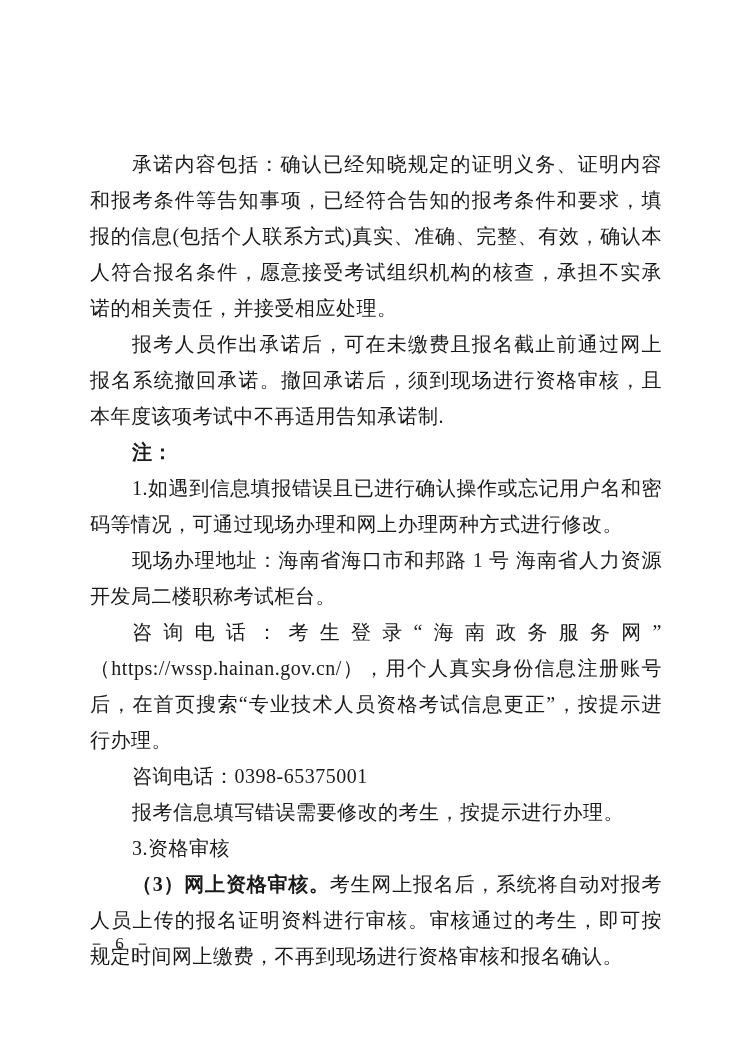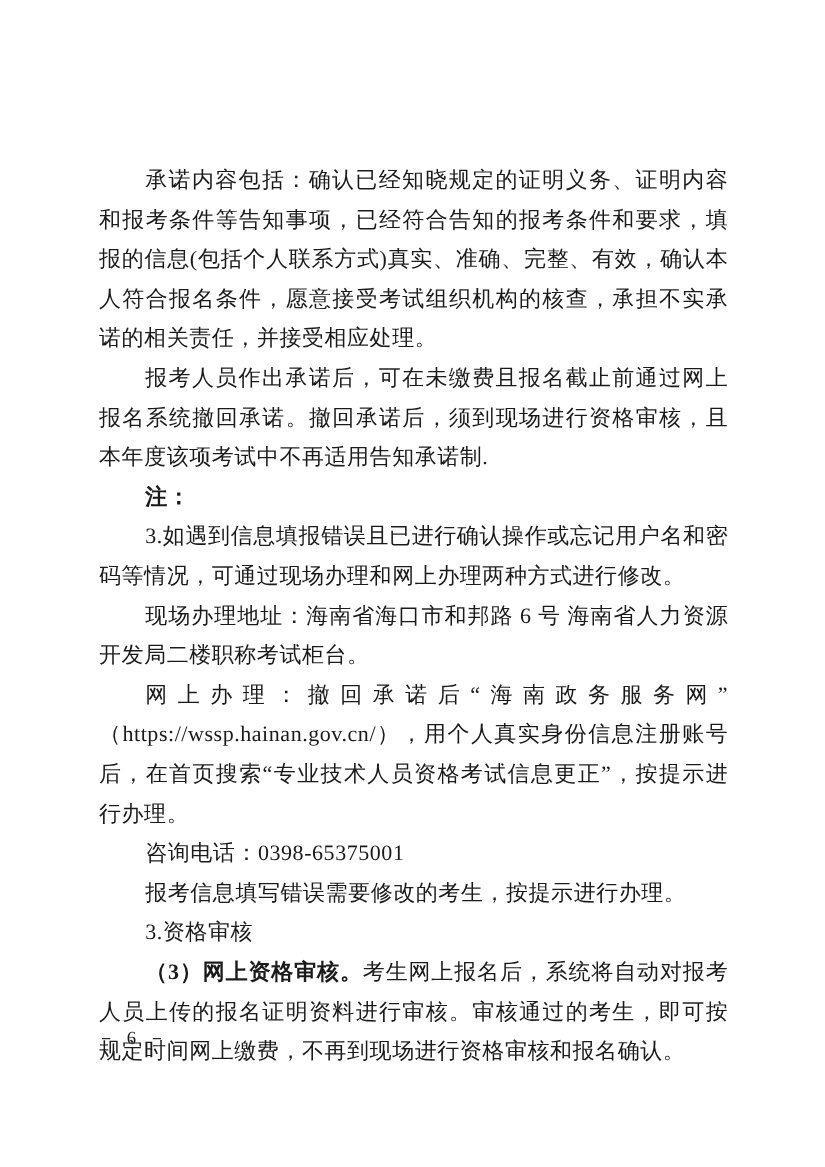--- a/index.html
+++ b/index.html
@@ -51,23 +51,23 @@
   }
 </style>
 </head>
 <body>
 
 <div class="page">
   <main class="body-text">
       <p class="indent"><span>承诺内容包括：确认已经知晓规定的证明义务、证明内容和报考条件等告知事项，已经符合告知的报考条件和要求，填报的信息(包括个人联系方式)真实、准确、完整、有效，确认本人符合报名条件，愿意接受考试组织机构的核查，承担不实承诺的相关责任，并接受相应处理。</span></p>
       <p class="indent"><span>报考人员作出承诺后，可在未缴费且报名截止前通过网上报名系统撤回承诺。撤回承诺后，须到现场进行资格审核，且本年度该项考试中不再适用告知承诺制.</span></p>
       <p class="indent"><span class="seg-bold">注：</span></p>
-      <p class="indent"><span>3.如遇到信息填报错误且已进行确认操作或忘记用户名和密码等情况，可通过现场办理和网上办理两种方式进行修改。</span></p>
-      <p class="indent"><span>现场办理地址：海南省海口市和邦路 6 号 海南省人力资源开发局二楼职称考试柜台。</span></p>
-      <p class="indent justify-last"><span>网上办理：撤回承诺后“海南政务服务网”</span></p>
+      <p class="indent"><span>1.如遇到信息填报错误且已进行确认操作或忘记用户名和密码等情况，可通过现场办理和网上办理两种方式进行修改。</span></p>
+      <p class="indent"><span>现场办理地址：海南省海口市和邦路 1 号 海南省人力资源开发局二楼职称考试柜台。</span></p>
+      <p class="indent justify-last"><span>咨询电话：考生登录“海南政务服务网”</span></p>
       <p><span>（https://wssp.hainan.gov.cn/），用个人真实身份信息注册账号后，在首页搜索“专业技术人员资格考试信息更正”，按提示进行办理。</span></p>
       <p class="indent"><span>咨询电话：0398-65375001</span></p>
       <p class="indent"><span>报考信息填写错误需要修改的考生，按提示进行办理。</span></p>
       <p class="indent"><span>3.资格审核</span></p>
       <p class="indent"><span class="seg-bold">（3）网上资格审核。</span><span>考生网上报名后，系统将自动对报考人员上传的报名证明资料进行审核。审核通过的考生，即可按规定时间网上缴费，不再到现场进行资格审核和报名确认。</span></p>
     </main>
   <footer class="page-footer">
     <span>－ 6 －</span>
   </footer>
 </div>

